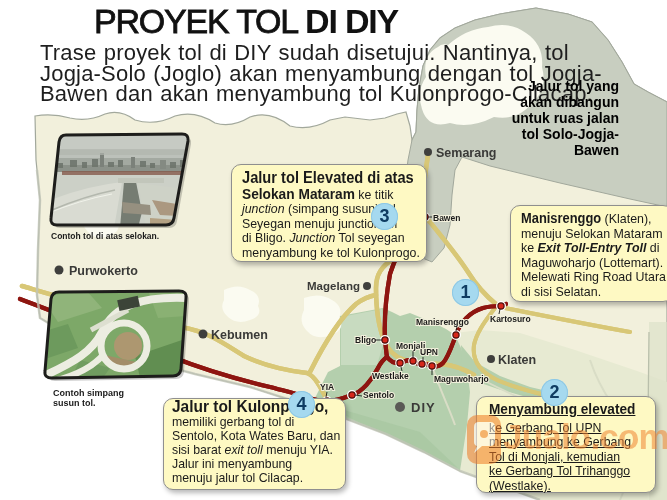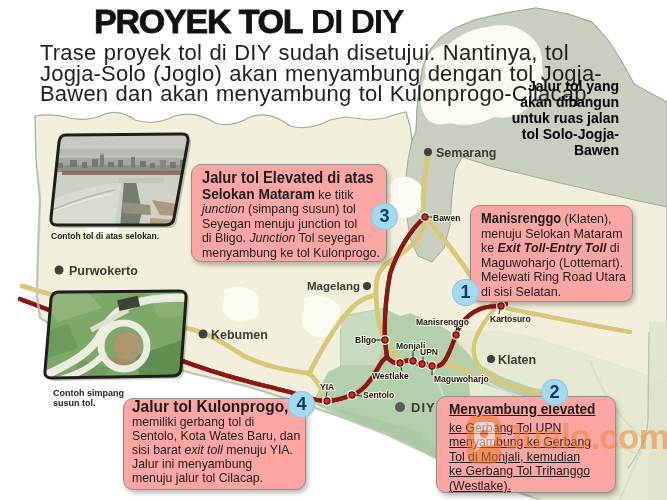--- a/index.html
+++ b/index.html
@@ -1,19 +1,19 @@
 <!DOCTYPE html>
 <html><head>
 <meta charset="utf-8">
 <style>
   html,body{margin:0;padding:0;}
   #page{position:relative;width:667px;height:500px;background:#ffffff;overflow:hidden;
         font-family:"Liberation Sans", sans-serif;}
-  .box{position:absolute;background:#fca5a5;border:1.5px solid #8f8f8f;border-radius:10px;
-       box-shadow:2px 3px 5px rgba(0,0,0,0.28);color:#1a1a1a;}
+  .box{position:absolute;background:#fef9c3;border:1.5px solid #8f8f8f;border-radius:10px;
+       box-shadow:2px 3px 5px rgba(0,0,0,0.28);color:#1a1a1a;margin-left:40px;}
   .num{position:absolute;width:27px;height:27px;border-radius:50%;background:#a5d9ef;
        color:#0f3c62;font-weight:bold;font-size:18px;line-height:27px;text-align:center;
        box-shadow:0 0 0 1px #8ec8e4 inset;}
 </style>
 </head>
 <body>
 <div id="page">
 
 <svg width="667" height="500" viewBox="0 0 667 500" style="position:absolute;left:0;top:0;">
   <defs>
@@ -321,21 +321,21 @@
     <path d="M64 292 L179 291 Q187 291 186 298 L181 369 Q180 376 173 376 L52 378 Q44 378 45 371 L51 299 Q52 292 59 292 Z" fill="none" stroke="#1d1d1b" stroke-width="3"></path>
   </g>
 
   <g>
         <text x="53" y="396" font-size="9" font-weight="bold" fill="#1b1b1b">Contoh simpang</text>
   <text x="53" y="406" font-size="9" font-weight="bold" fill="#1b1b1b">susun tol.</text>
       </g>
 </svg>
 
 <div style="position:absolute;left:94px;top:2px;font-size:34px;letter-spacing:-1.2px;color:#111;white-space:nowrap;">
-  <span style="font-weight:bold;-webkit-text-stroke:0.8px #111;">PROYEK TOL</span>
+  <span style="font-weight:normal;-webkit-text-stroke:0.8px #111;">PROYEK TOL</span>
   <span style="font-weight:bold;text-align:center;"> DI DIY</span>
 </div>
 
 <div style="position:absolute;left:40px;top:43px;font-size:22px;line-height:20.6px;color:#1e1e1e;letter-spacing:0.2px;word-spacing:1px;white-space:nowrap;">
 Trase proyek tol di DIY sudah disetujui. Nantinya, tol<br>
 Jogja-Solo (Joglo) akan menyambung dengan tol Jogja-<br>
 Bawen dan akan menyambung tol Kulonprogo-Cilacap.
 </div>
 
 <div style="position:absolute;left:420px;top:78px;width:199px;text-align:right;font-size:14px;line-height:16.1px;font-weight:bold;color:#000000;">

